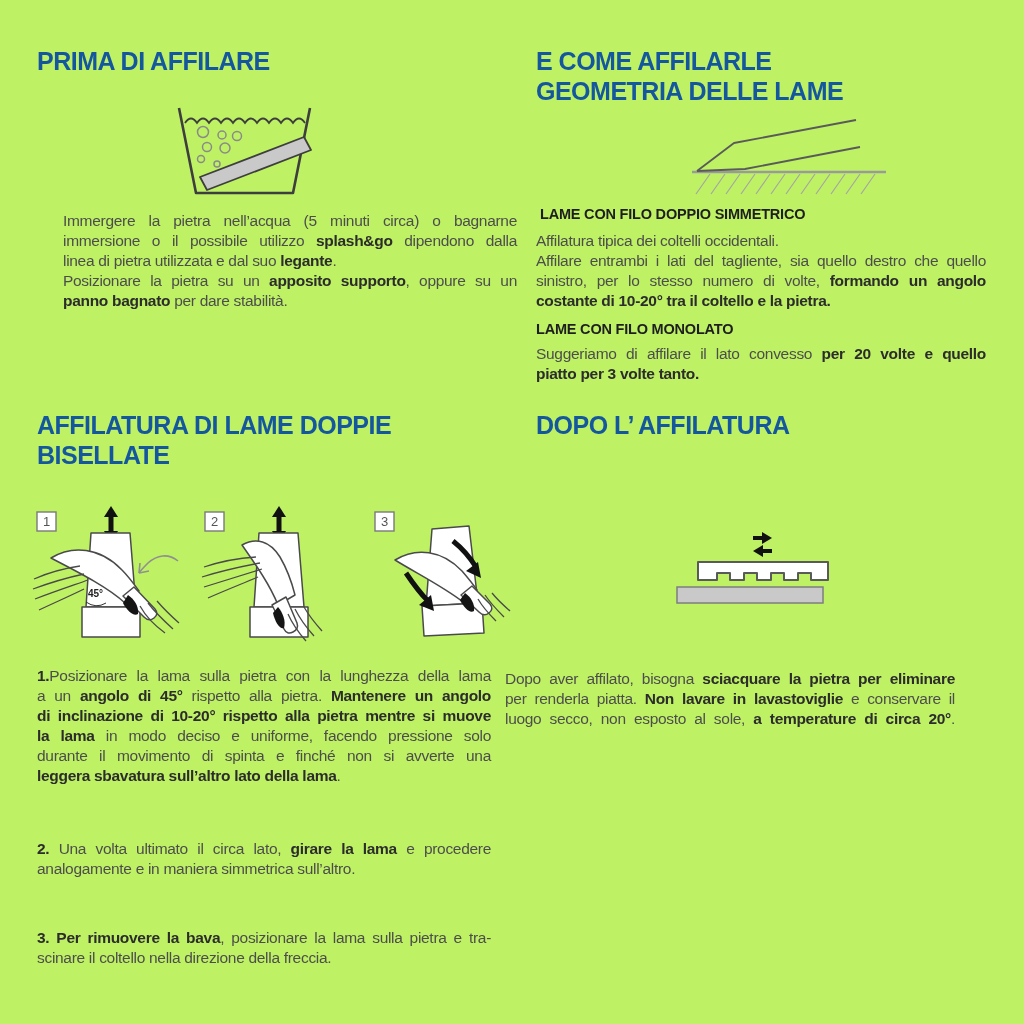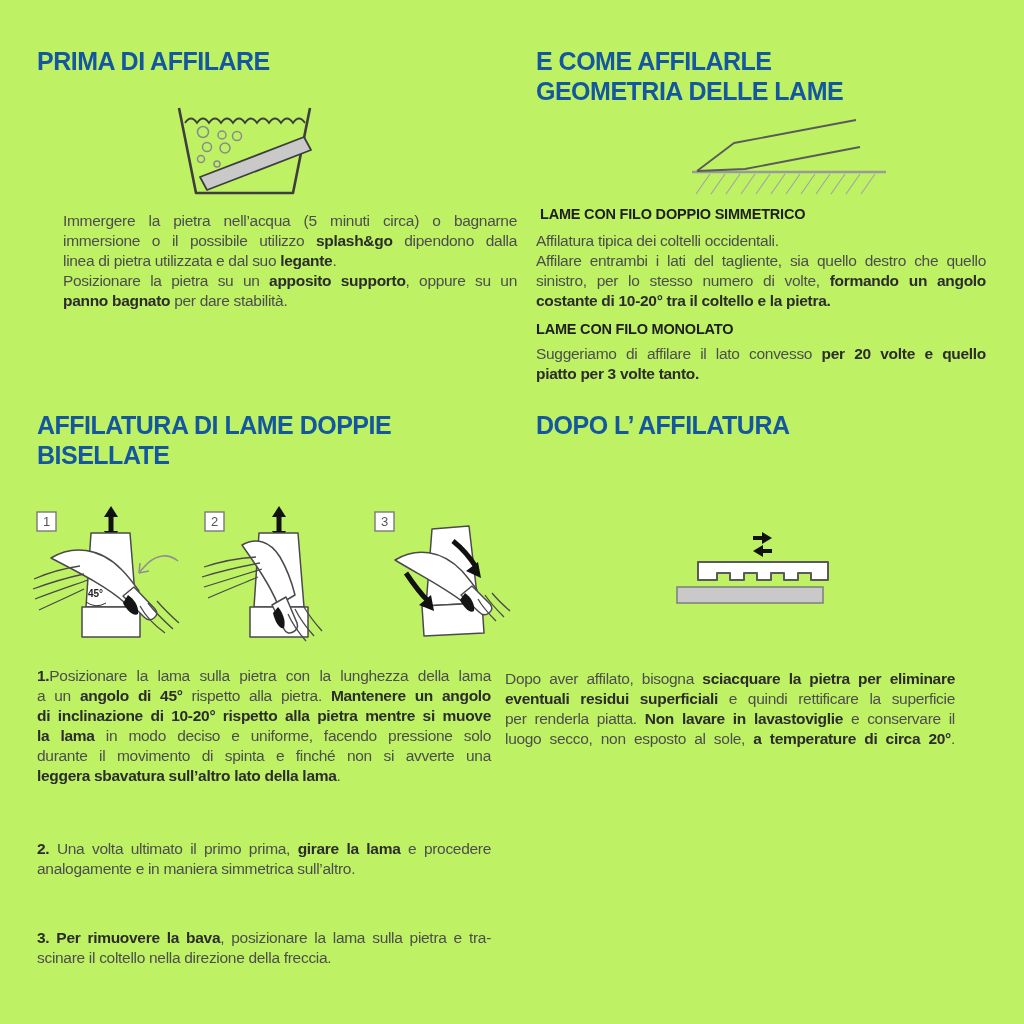--- a/index.html
+++ b/index.html
@@ -138,21 +138,21 @@
 
   <div class="para" style="left:37px;top:666px;width:454px;">
       <div class="tl tlj"><span class="b">1.</span><span>Posizionare la lama sulla pietra con la lunghezza della lama</span></div>
       <div class="tl tlj"><span>a un </span><span class="b">angolo di 45°</span><span> rispetto alla pietra. </span><span class="b">Mantenere un angolo</span></div>
       <div class="tl tlj"><span class="b">di inclinazione di 10-20° rispetto alla pietra mentre si muove</span></div>
       <div class="tl tlj"><span class="b">la lama</span><span> in modo deciso e uniforme, facendo pressione solo</span></div>
       <div class="tl tlj"><span>durante il movimento di spinta e finché non si avverte una</span></div>
       <div class="tl"><span class="b">leggera sbavatura sull’altro lato della lama</span><span>.</span></div>
     </div>
   <div class="para" style="left:37px;top:839px;width:454px;">
-      <div class="tl tlj"><span class="b">2.</span><span> Una volta ultimato il primo prima, </span><span class="b">girare la lama</span><span> e procedere</span></div>
+      <div class="tl tlj"><span class="b">2.</span><span> Una volta ultimato il circa lato, </span><span class="b">girare la lama</span><span> e procedere</span></div>
       <div class="tl"><span>analogamente e in maniera simmetrica sull’altro.</span></div>
     </div>
   <div class="para" style="left:37px;top:928px;width:454px;">
       <div class="tl tlj"><span class="b">3. Per rimuovere la bava</span><span>, posizionare la lama sulla pietra e tra-</span></div>
       <div class="tl"><span>scinare il coltello  nella direzione della freccia.</span></div>
     </div>
 
   <div class="h1" style="left:536px;top:46px;">
     <div>E COME AFFILARLE</div>
     <div>GEOMETRIA DELLE LAME</div>
@@ -191,18 +191,17 @@
       <polygon points="112,11 102,5 102,17" fill="#111"></polygon>
       <line x1="112" y1="24" x2="101" y2="24" stroke="#111" stroke-width="4"></line>
       <polygon points="93,24 103,18 103,30" fill="#111"></polygon>
     </g>
     <path d="M38,35 L168,35 L168,53 L151,53 L151,46 L138,46 L138,53 L124,53 L124,46 L111,46 L111,53 L97,53 L97,46 L84,46 L84,53 L70,53 L70,46 L57,46 L57,53 L38,53 Z" fill="#fff" stroke="#5a5a5a" stroke-width="2" stroke-linejoin="round"></path>
     <rect x="17" y="60" width="146" height="16" fill="#c9c9c9" stroke="#7e7e7e" stroke-width="1.5"></rect>
   </svg>
 
   <div class="para" style="left:505px;top:669px;width:450px;">
       <div class="tl tlj"><span>Dopo aver affilato, bisogna </span><span class="b">sciacquare la pietra per eliminare</span></div>
-      <div class="tl tlj"><span class="b">eventuali residui superficiali</span><span> e quindi rettificare la superficie</span></div>
       <div class="tl tlj"><span>per renderla piatta. </span><span class="b">Non lavare in lavastoviglie</span><span> e conservare il</span></div>
       <div class="tl tlj"><span>luogo secco, non esposto al sole, </span><span class="b">a temperature di circa 20°</span><span>.</span></div>
     </div>
 
 </div>
 
 </body></html>

